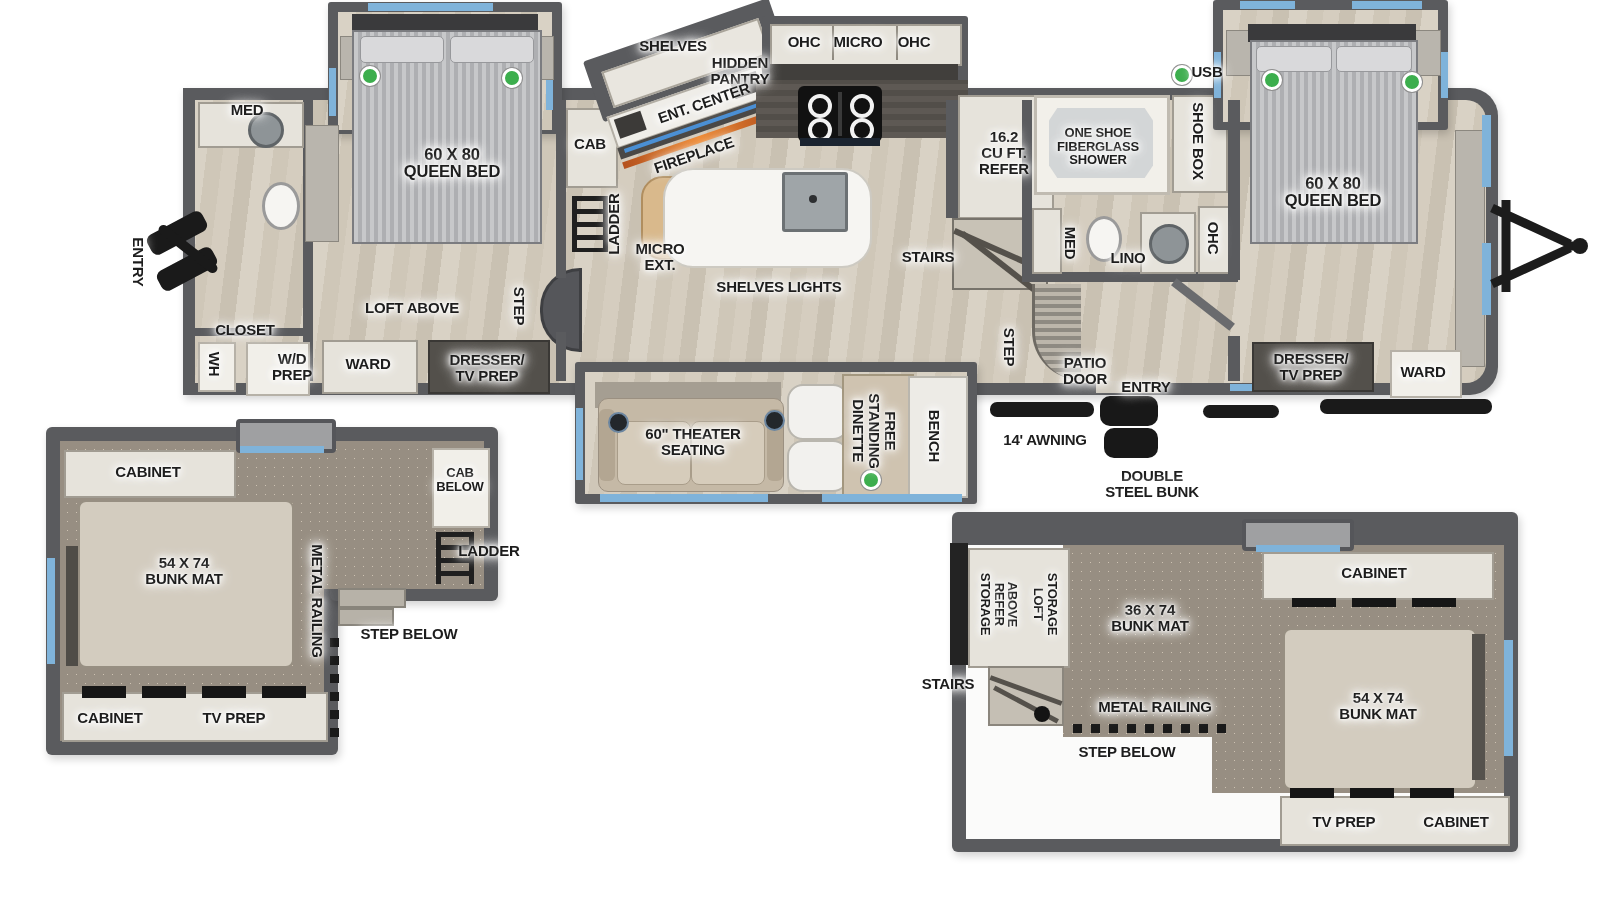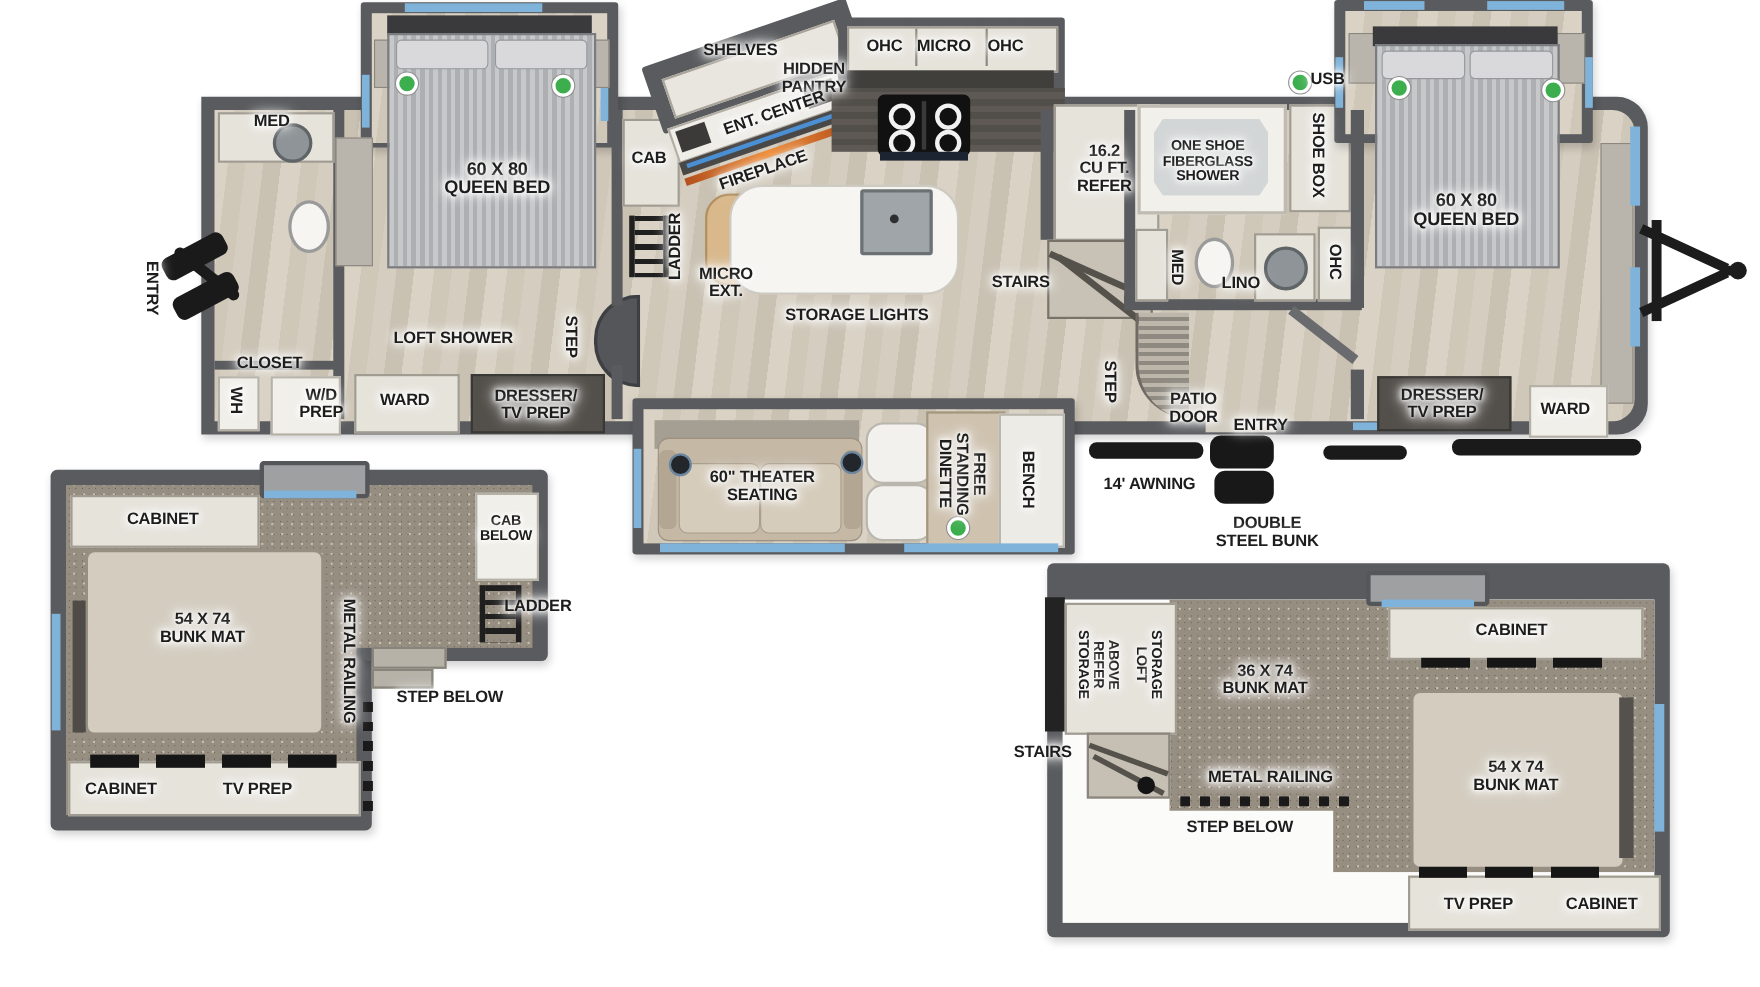--- a/index.html
+++ b/index.html
@@ -190,36 +190,36 @@
   <div class="lbl" style="left:247px;top:110px">MED</div>
   <div class="lbl v" style="left:138px;top:262px">ENTRY</div>
   <div class="lbl" style="left:245px;top:330px">CLOSET</div>
   <div class="lbl v" style="left:214px;top:364px">WH</div>
   <div class="lbl" style="left:292px;top:367px">W/D
 PREP</div>
   <div class="lbl s16" style="left:452px;top:163px">60 X 80
 QUEEN BED</div>
   <div class="lbl" style="left:590px;top:144px">CAB</div>
   <div class="lbl vu" style="left:614px;top:224px">LADDER</div>
-  <div class="lbl" style="left:412px;top:308px">LOFT SHOWER</div>
+  <div class="lbl" style="left:412px;top:308px">LOFT ABOVE</div>
   <div class="lbl" style="left:368px;top:364px">WARD</div>
   <div class="lbl" style="left:487px;top:368px">DRESSER/
 TV PREP</div>
   <div class="lbl v" style="left:519px;top:306px">STEP</div>
   <div class="lbl" style="left:673px;top:46px">SHELVES</div>
   <div class="lbl" style="left:740px;top:71px">HIDDEN
 PANTRY</div>
   <div class="lbl r19" style="left:704px;top:103px">ENT. CENTER</div>
   <div class="lbl r19" style="left:694px;top:155px">FIREPLACE</div>
   <div class="lbl" style="left:804px;top:42px">OHC</div>
   <div class="lbl" style="left:858px;top:42px">MICRO</div>
   <div class="lbl" style="left:914px;top:42px">OHC</div>
   <div class="lbl" style="left:660px;top:257px">MICRO
 EXT.</div>
-  <div class="lbl" style="left:779px;top:287px">STORAGE LIGHTS</div>
+  <div class="lbl" style="left:779px;top:287px">SHELVES LIGHTS</div>
   <div class="lbl" style="left:1004px;top:153px">16.2
 CU FT.
 REFER</div>
   <div class="lbl" style="left:928px;top:257px">STAIRS</div>
   <div class="lbl s13" style="left:1098px;top:146px">ONE SHOE
 FIBERGLASS
 SHOWER</div>
   <div class="lbl v" style="left:1198px;top:141px">SHOE BOX</div>
   <div class="lbl v" style="left:1070px;top:243px">MED</div>
   <div class="lbl" style="left:1128px;top:258px">LINO</div>

